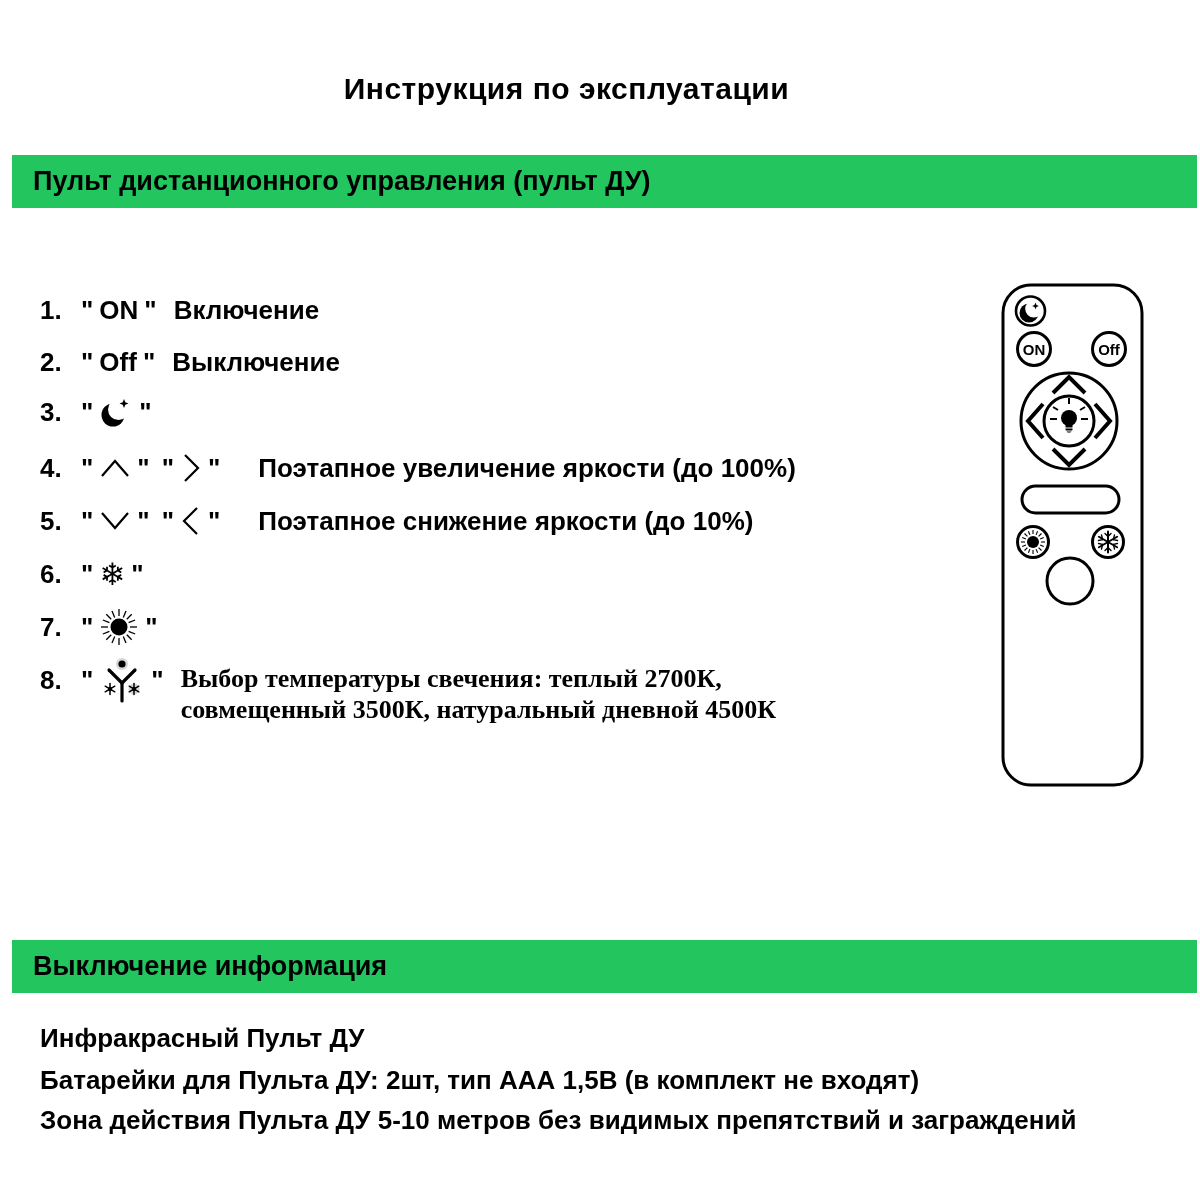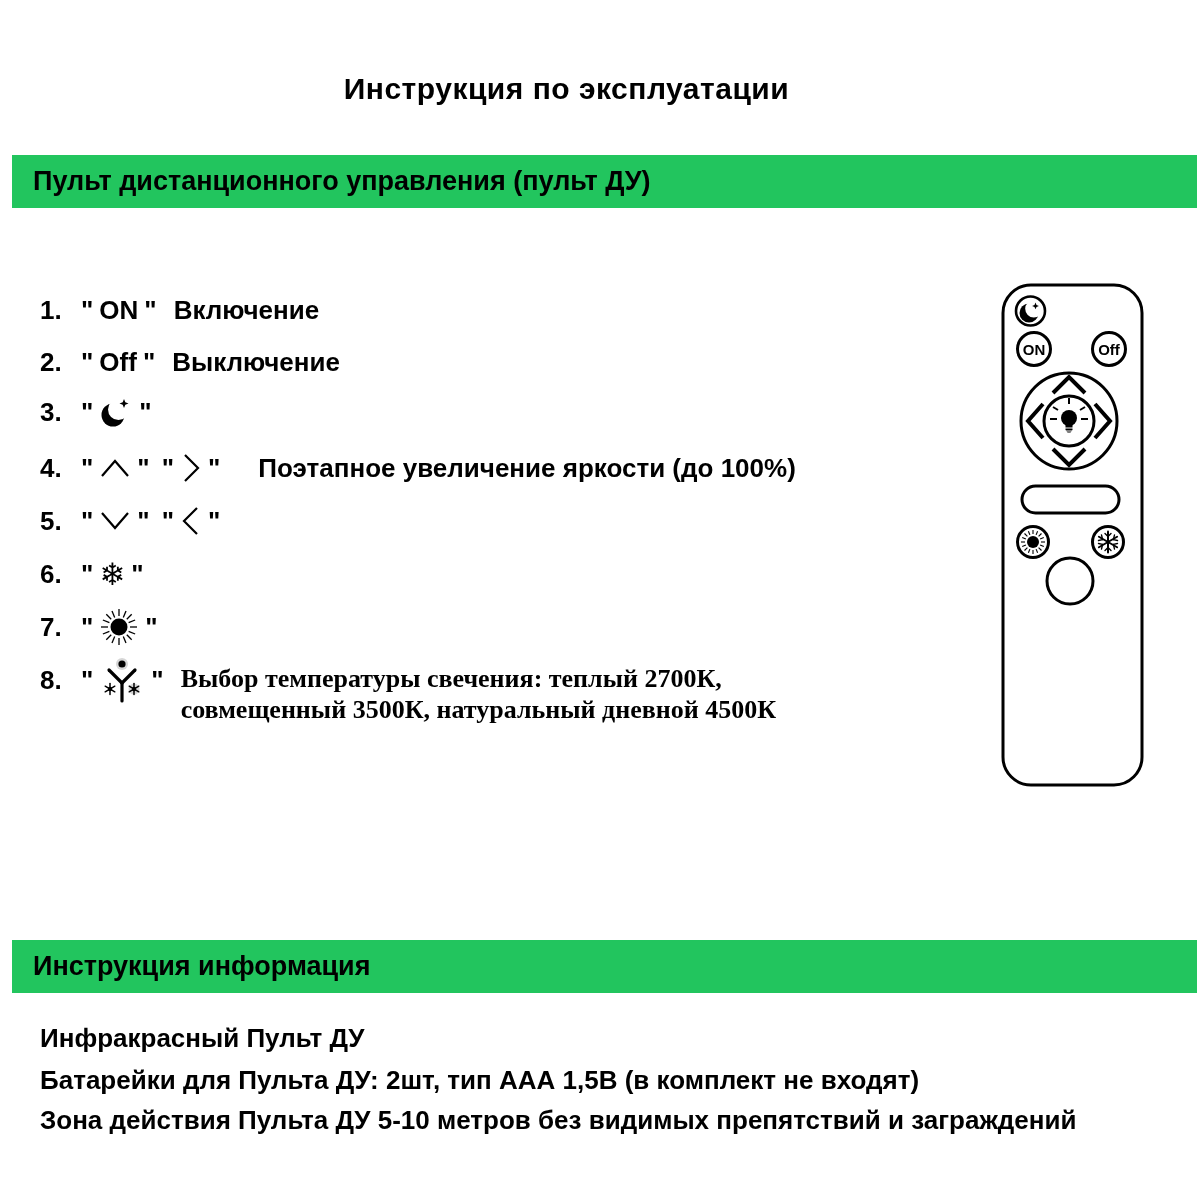--- a/index.html
+++ b/index.html
@@ -106,20 +106,21 @@
     </svg>
   </span>
   <span class="q">"</span>
   <span class="q">"</span>
   <span class="icn">
     <svg width="22" height="32" viewBox="0 0 22 32">
       <polyline points="17,3 4,16 17,29" fill="none" stroke="#000" stroke-width="2.2"></polyline>
     </svg>
   </span>
   <span class="q">"</span>
+  <span class="txt txt-gap">Поэтапное снижение яркости (до 10%)</span>
 </div>
 
 <div class="item" style="top:552px">
   <span class="num">6.</span>
   <span class="q">"</span>
   <span class="icn snowflake-glyph">❄</span>
   <span class="q">"</span>
 </div>
 
 <div class="item" style="top:605px">
@@ -279,18 +280,18 @@
             <line x1="117.5" y1="253.9" x2="116.4" y2="258.6"></line>
         </g>
       </g>
     </g>
 
     <circle cx="73" cy="300" r="23" fill="#fff" stroke="#000" stroke-width="3"></circle>
   </svg>
 </div>
 
 <div class="bar bar2">
-  <span>Инструкция информация</span>
+  <span>Выключение информация</span>
 </div>
 
 <div class="tech-line tl0">Инфракрасный Пульт ДУ</div>
 <div class="tech-line tl1">Батарейки для Пульта ДУ: 2шт, тип ААА 1,5В (в комплект не входят)</div>
 <div class="tech-line tl2">Зона действия Пульта ДУ 5-10 метров без видимых препятствий и заграждений</div>
 
 </body></html>

